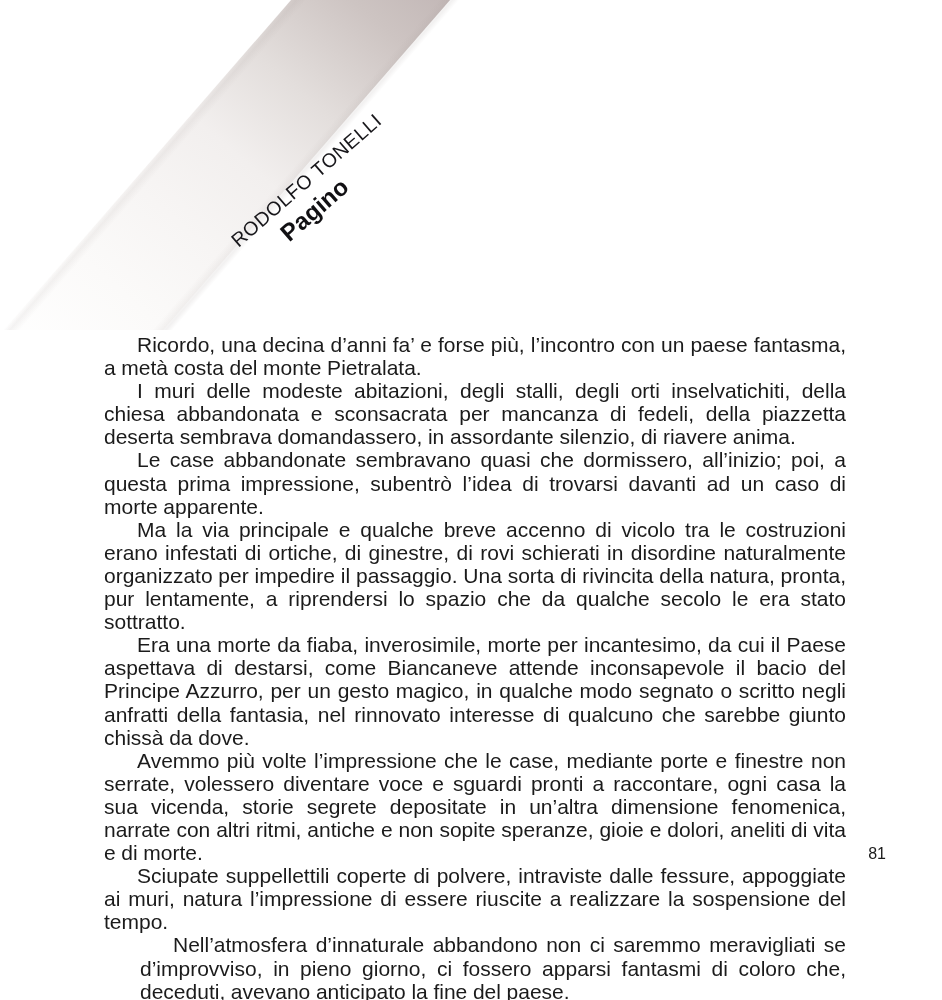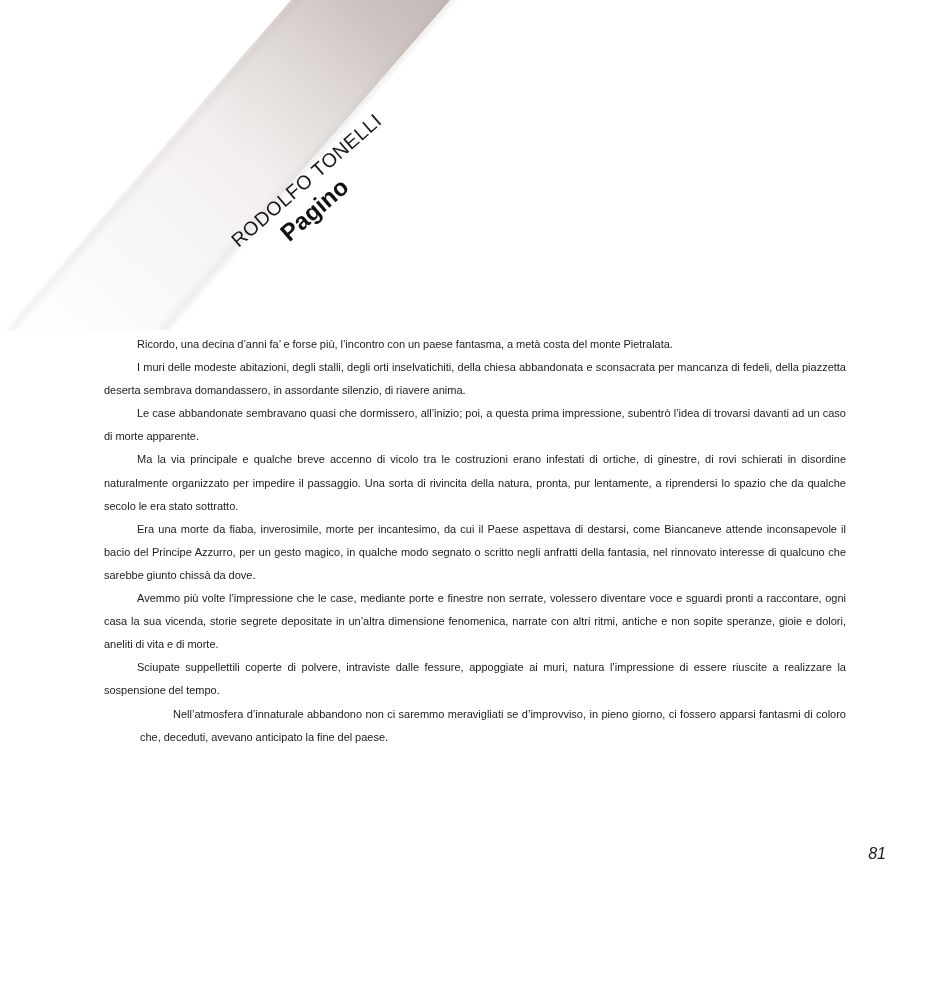--- a/index.html
+++ b/index.html
@@ -97,41 +97,40 @@
     position: absolute;
     left: 104px;
     top: 333px;
     width: 742px;
   }
 
   #text-column p {
     margin: 0;
     text-indent: 33px;
     text-align: justify;
-    font-size: 11px;
+    font-size: 21px;
     line-height: 23.1px;
     color: #1b1b1b;
     -webkit-font-smoothing: antialiased;
     word-spacing: -0.2px;
   }
 
   #text-column p:last-of-type {
     text-align-last: left;
     margin-left: 36px;
   }
 
   
   #folio {
     position: absolute;
     left: 104px;
     top: 845px;
     width: 782px;
     text-align: right;
     font-size: 16px;
-    font-style: italic;
     color: #1b1b1b;
   }
 </style>
 </head>
 <body>
 
 <div id="page">
 
   <div id="banner-layer">
     <div class="banner-band"></div>

